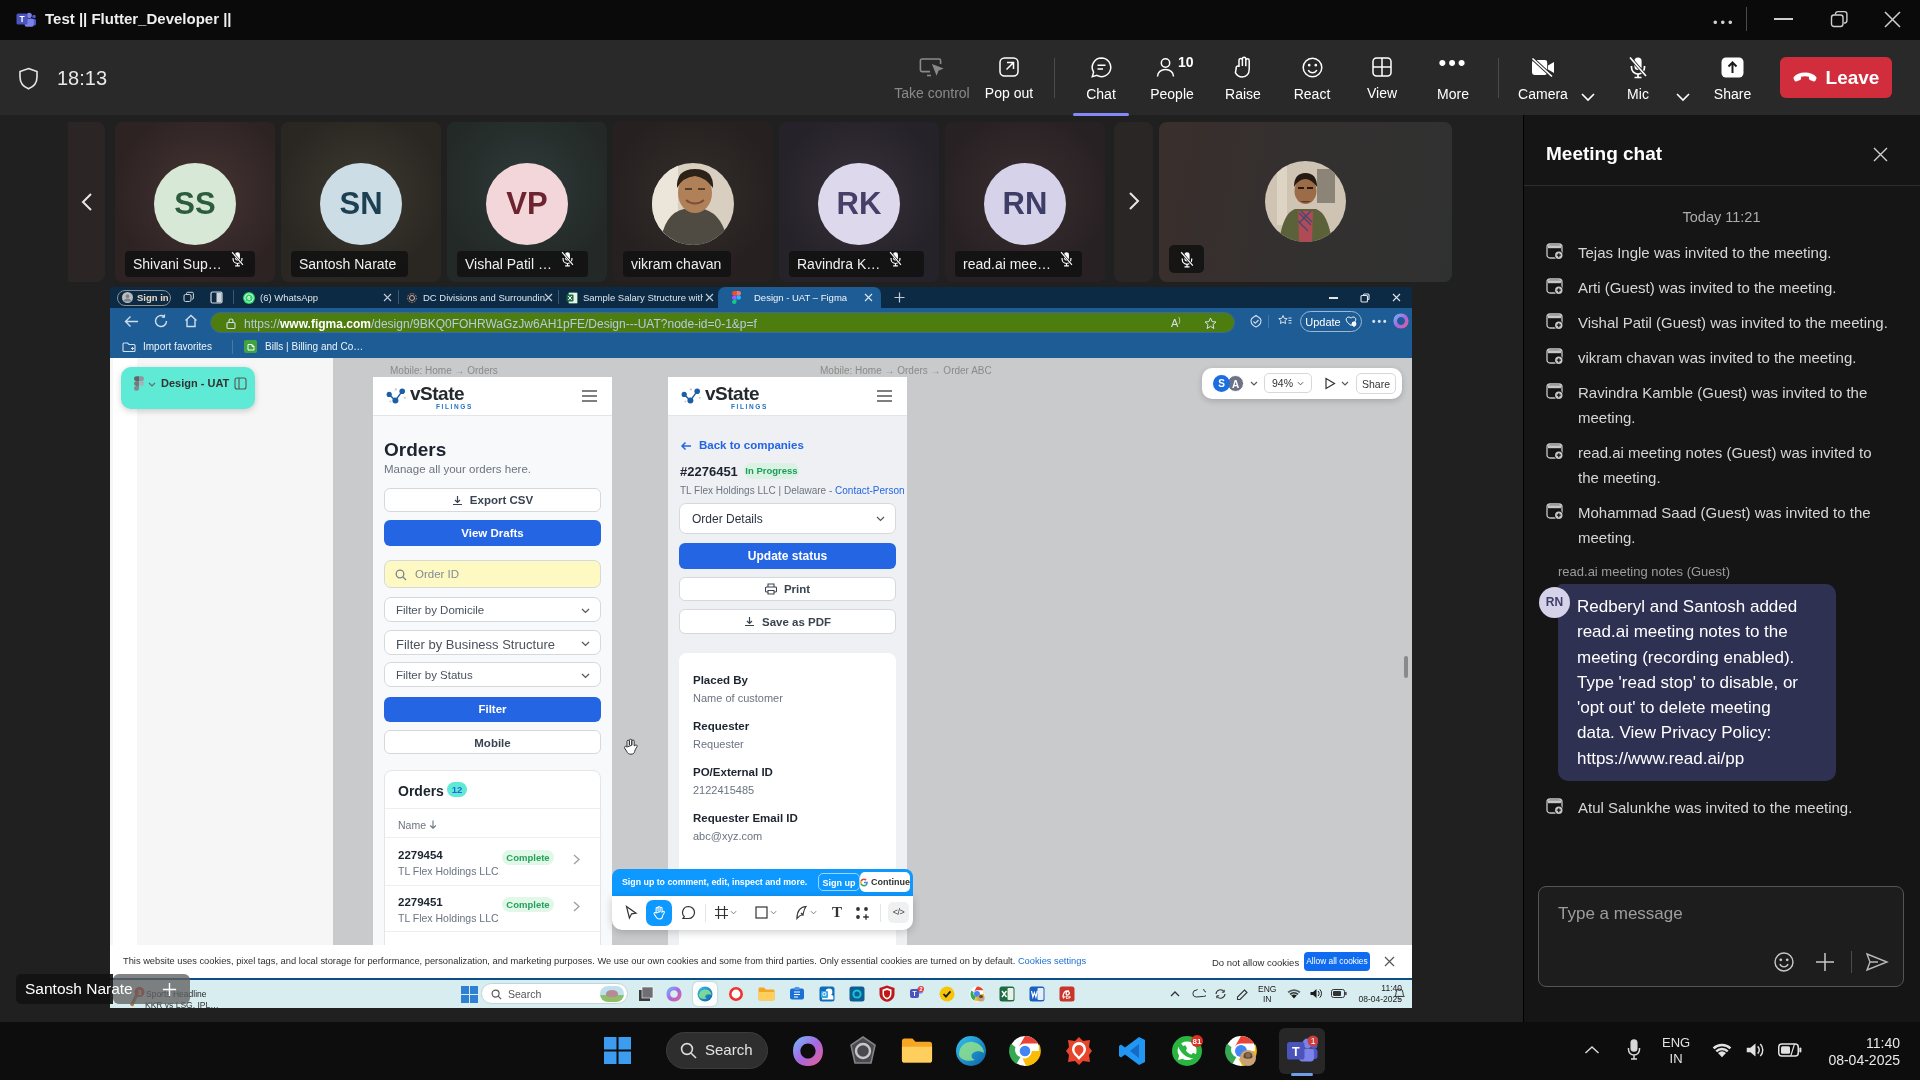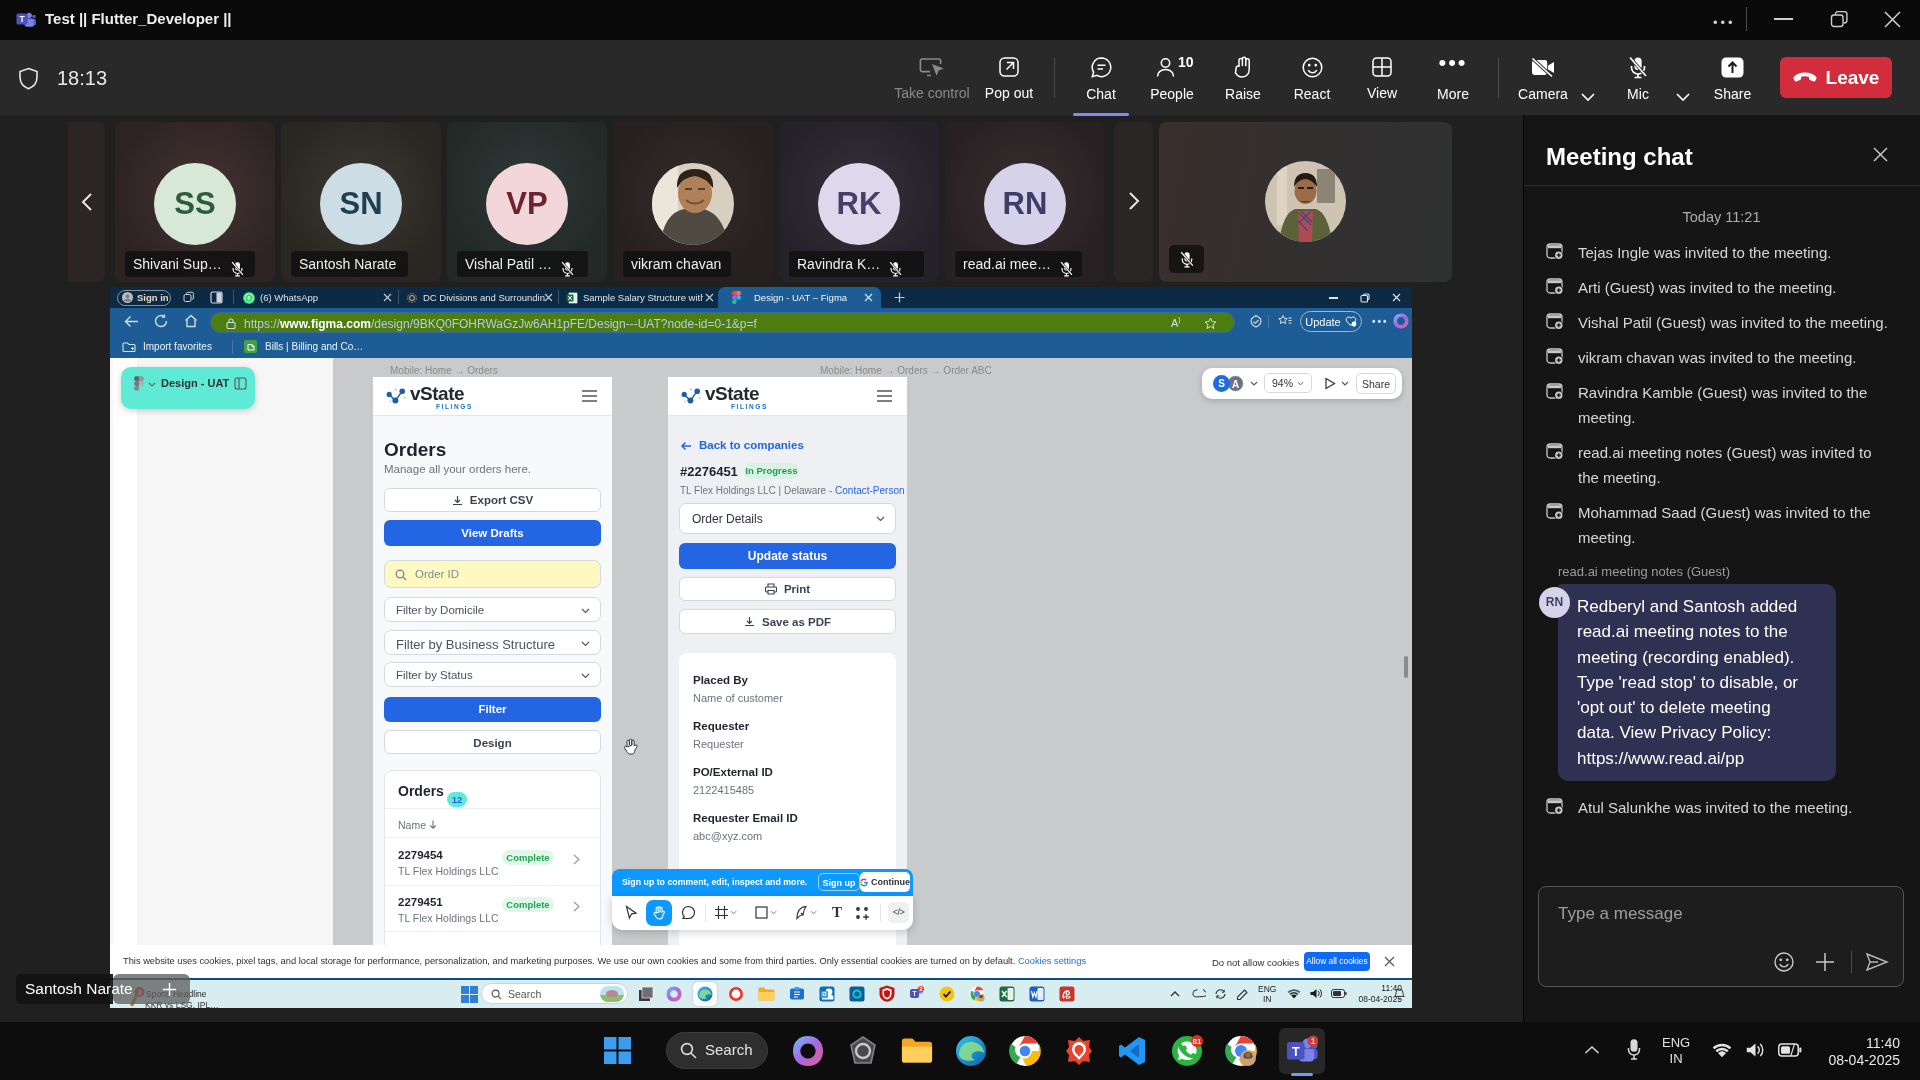--- a/index.html
+++ b/index.html
@@ -12,21 +12,21 @@
   
   #toolbar { position:absolute; left:0; top:40px; width:1920px; height:75px; background:#292929; }
   .tbtn { position:absolute; top:16px; text-align:center; color:#fff; }
   .tbtn .lab { font-size:14px; margin-top:7px; color:#fff; }
   .tbtn svg { display:block; margin:0 auto; }
   
   .tile { position:absolute; top:122px; width:160px; height:160px; border-radius:8px; overflow:hidden; }
   .tcirc { position:absolute; left:50%; top:82px; transform:translate(-50%,-50%); width:82px; height:82px; border-radius:50%;
      display:flex; align-items:center; justify-content:center; font-size:31px; font-weight:bold; }
   .npill { position:absolute; left:10px; bottom:5px; height:26px; background:rgba(17,17,17,.88); border-radius:4px;
-     color:#f0f0f0; font-size:14px; line-height:26px; padding:0 8px; white-space:nowrap; display:flex; align-items:flex-end; gap:8px;margin-top:48px;}
+     color:#f0f0f0; font-size:14px; line-height:26px; padding:0 8px; white-space:nowrap; display:flex; align-items:flex-start; gap:8px;margin-top:48px;}
   
   #share { position:absolute; left:110px; top:287px; width:1302px; height:721px; background:#c9cacb; overflow:hidden; }
   
   #chat { position:absolute; left:1523px; top:115px; width:397px; height:907px; background:#151515; }
   .sysmsg { position:absolute; left:55px; color:#d6d6d6; font-size:15px; line-height:25px; width:322px; }
   .sysic { position:absolute; left:22px; width:20px; height:20px; }
   
   #hostbar { position:absolute; left:0; top:1022px; width:1920px; height:58px; background:#0d0d0d; }
 </style>
 </head>
@@ -521,24 +521,24 @@
               <path d="M1 1 L4.5 4.5 L8 1"></path>
             </svg>
         </div>
         <div class="abs" style="left:11px;top:285px;width:217px;height:25px;background:#fff;border:1px solid #d4d9de;border-radius:7px">
           <div class="abs" style="left:11px;top:6px;font-size:11.5px;color:#49525e">Filter by Status</div>
           <svg class="abs" style="left:196px;top:10px" width="9" height="6" viewBox="0 0 9 6" fill="none" stroke="#555" stroke-width="1.2">
               <path d="M1 1 L4.5 4.5 L8 1"></path>
             </svg>
         </div>
         <div class="abs" style="left:11px;top:320px;width:217px;height:25px;background:#2465e4;border-radius:6px;text-align:center;line-height:25px;font-size:11.5px;font-weight:bold;color:#fff">Filter</div>
-        <div class="abs" style="left:11px;top:353px;width:217px;height:24px;background:#fff;border:1px solid #d4d9de;border-radius:6px;text-align:center;line-height:24px;font-size:11.5px;font-weight:bold;color:#3a4450">Design</div>
+        <div class="abs" style="left:11px;top:353px;width:217px;height:24px;background:#fff;border:1px solid #d4d9de;border-radius:6px;text-align:center;line-height:24px;font-size:11.5px;font-weight:bold;color:#3a4450">Mobile</div>
         <div class="abs" style="left:11px;top:393px;width:217px;height:208px;background:#fff;border:1px solid #e3e6e9;border-radius:8px">
           <div class="abs" style="left:13px;top:12px;font-size:14px;font-weight:bold;color:#1c2430">Orders</div>
-          <div class="abs" style="left:62px;top:21px;width:20px;height:15px;background:#5eead4;border-radius:8px;font-size:9.5px;font-weight:bold;color:#2465e4;text-align:center;line-height:15px">12</div>
+          <div class="abs" style="left:62px;top:11px;width:20px;height:15px;background:#5eead4;border-radius:8px;font-size:9.5px;font-weight:bold;color:#2465e4;text-align:center;line-height:15px">12</div>
           <div class="abs" style="left:0;top:37px;width:217px;height:1px;background:#eceef1"></div>
           <div class="abs" style="left:13px;top:48px;font-size:10.5px;color:#6b7480">Name</div>
           <svg class="abs" style="left:44px;top:49px" width="8" height="9" viewBox="0 0 8 9" fill="none" stroke="#6b7480" stroke-width="1.1">
               <path d="M4 0.5 V8 M1.2 5.5 L4 8.2 L6.8 5.5"></path>
             </svg>
           <div class="abs" style="left:0;top:66px;width:217px;height:1px;background:#eceef1"></div>
           <div class="abs" style="left:13px;top:78px;font-size:11.5px;font-weight:bold;color:#1c2430">2279454</div>
           <div class="abs" style="left:13px;top:94px;font-size:10.5px;color:#6b7480">TL Flex Holdings LLC</div>
           <div class="abs" style="left:117px;top:79px;width:52px;height:15px;background:#e1f7e7;border-radius:8px;font-size:9.5px;font-weight:bold;color:#23a35a;text-align:center;line-height:15px">Complete</div>
           <svg class="abs" style="left:188px;top:83px" width="7" height="11" viewBox="0 0 7 11" fill="none" stroke="#9aa2ac" stroke-width="1.4">
@@ -838,21 +838,21 @@
   </div>
 
   <div class="abs" style="left:113px;top:974px;width:77px;height:30px;background:rgba(96,96,96,.78);border-radius:6px"></div>
   <div class="abs" style="left:16px;top:974px;width:97px;height:30px;background:rgba(18,18,18,.92);border-radius:5px 0 0 5px"></div>
   <div class="abs" style="left:25px;top:974px;height:30px;color:#fff;font-size:15.5px;line-height:30px;z-index:2">Santosh Narate</div>
   <svg class="abs" style="left:161px;top:981px;z-index:2" width="17" height="17" viewBox="0 0 18 18" stroke="#fff" stroke-width="1.5">
       <path d="M9 2 V16 M2 9 H16"></path>
     </svg>
   <div id="chat">
     <div class="abs" style="left:0;top:0;width:1px;height:907px;background:#000"></div>
-    <div class="abs" style="left:23px;top:28px;font-size:24px;font-weight:bold;color:#fff">Meeting chat</div>
+    <div class="abs" style="left:23px;top:28px;font-size:19px;font-weight:bold;color:#fff">Meeting chat</div>
     <svg class="abs" style="left:350px;top:32px" width="15" height="15" viewBox="0 0 15 15" stroke="#d0d0d0" stroke-width="1.4">
         <path d="M1 1 L14 14 M14 1 L1 14"></path>
       </svg>
     <div class="abs" style="left:1px;top:70px;width:396px;height:1px;background:#2e2e2e"></div>
     <div class="abs" style="left:0;top:94px;width:397px;text-align:center;font-size:14.5px;color:#adadad">Today 11:21</div>
 
     <svg class="sysic" style="top:126px" viewBox="0 0 20 20" fill="none" stroke="#c8c8c8" stroke-width="1.3">
         <rect x="2" y="3" width="15" height="14" rx="3"></rect>
         <rect x="3" y="4.2" width="13" height="3" fill="#c8c8c8" stroke="none"></rect>
         <circle cx="13.8" cy="14.2" r="4.6" fill="#151515" stroke="none"></circle>

